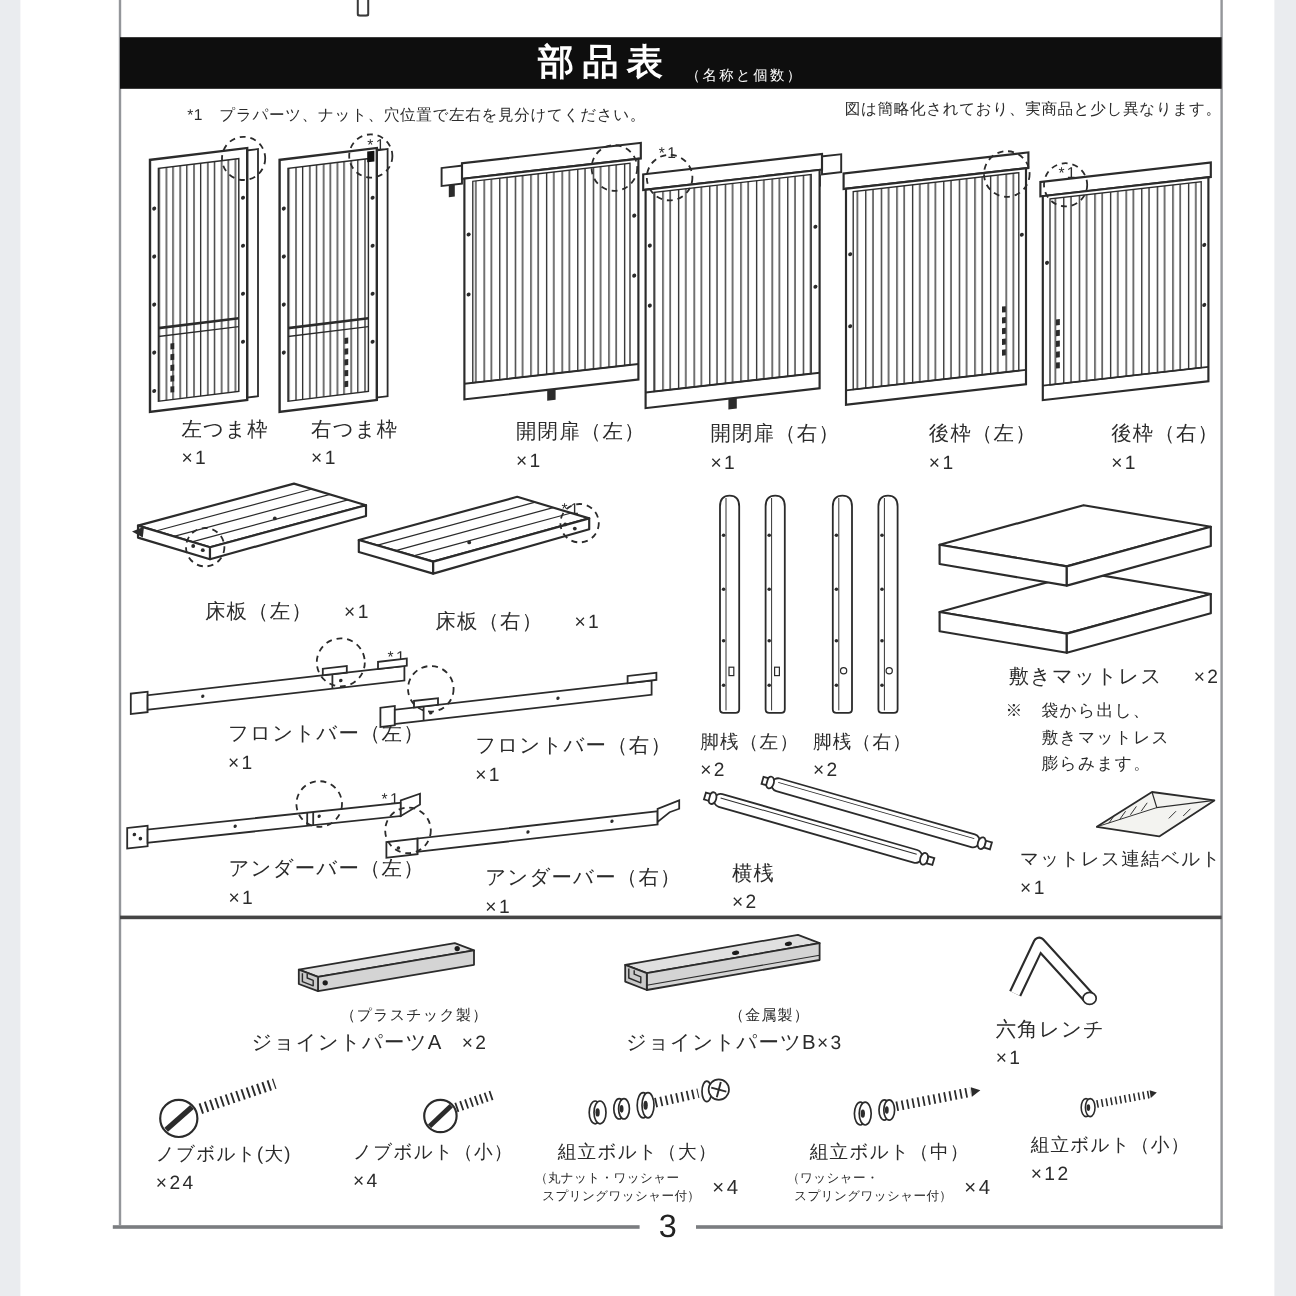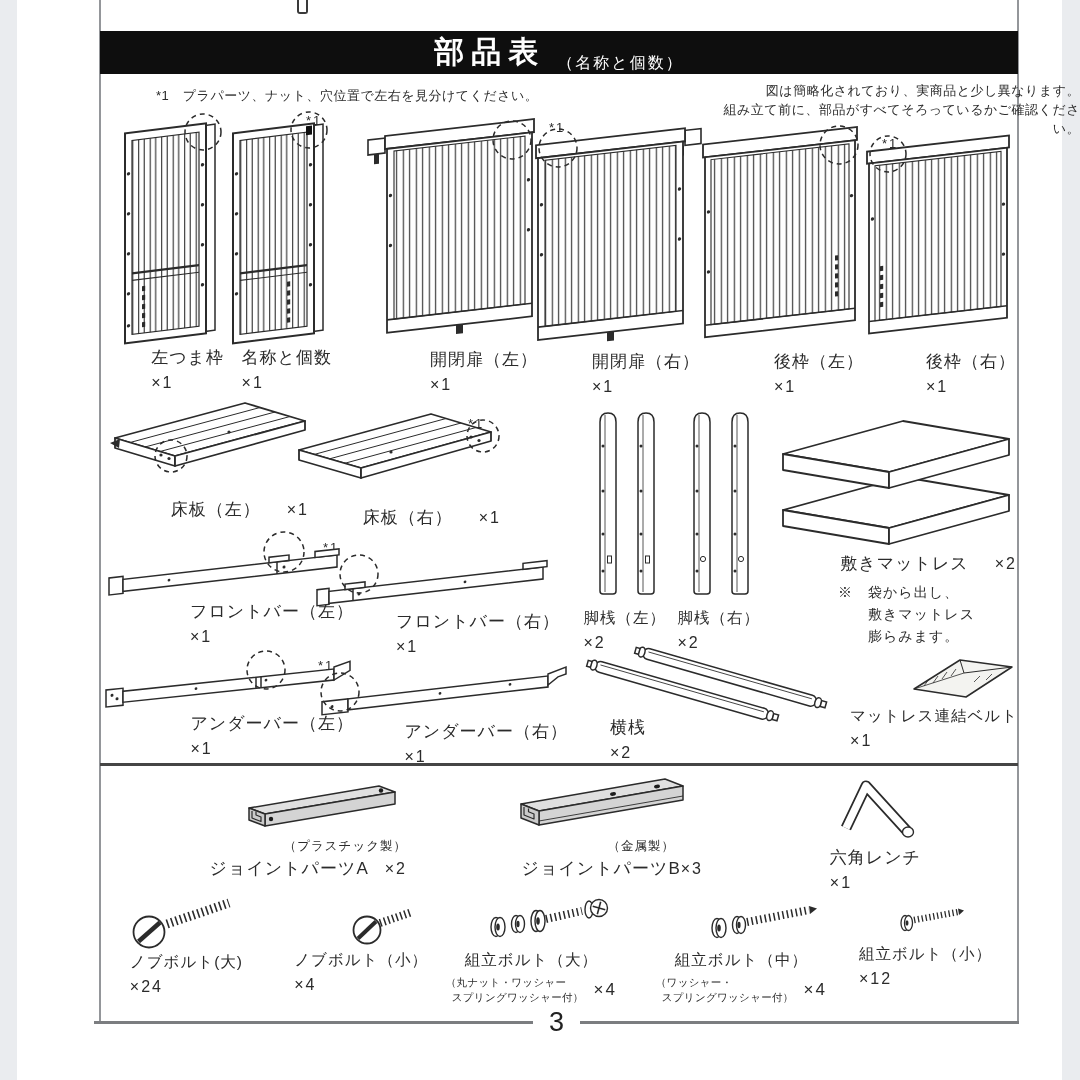--- a/index.html
+++ b/index.html
@@ -7,21 +7,21 @@
   body { font-family:"Liberation Sans", sans-serif; color:#2b2b2b; position:relative; overflow:hidden; }
   .screen { position:absolute; inset:0; background:#fff; }
   .edge { position:absolute; top:0; bottom:0; width:17px; background:#eaecef; }
   .edge.r { left:auto; right:0; width:18px; }
   .vborder { position:absolute; top:0; width:2px; height:1021px; background:#94969a; }
   .remnant { position:absolute; left:297px; top:0; width:11px; height:14px; background:#fff;
              border:2px solid #3a3a3a; border-top:none; border-radius:0 0 3px 3px; }
   .header-bar { position:absolute; left:100px; top:31px; width:918px; height:43px; background:#0e0e0e;
                 color:#fff; display:flex; align-items:center; justify-content:center; gap:12px; }
   .header-title { font-size:30px; letter-spacing:7px; font-weight:600; }
-  .header-sub { font-size:16px; letter-spacing:2px; margin-top:22px; }
+  .header-sub { font-size:12px; letter-spacing:2px; margin-top:22px; }
   .note { position:absolute; font-size:13px; letter-spacing:.5px; line-height:19px;margin-left:36px; }
   .ref { position:absolute; font-size:13px; letter-spacing:2px; }
   .part { position:absolute; display:flex; flex-direction:column; align-items:flex-end; }
   .pname { font-size:17px; letter-spacing:1px; margin-top:4px; white-space:nowrap; text-align:center; }
   .pqty  { font-size:16px; letter-spacing:2px; margin-top:5px; white-space:nowrap; }
   .cap-row { display:flex; gap:26px; align-items:baseline; margin-top:6px; }
   .cap-row .pname, .cap-row .pqty { margin-top:0; }
   .small .pname { font-size:15.5px; }
   .mnote { font-size:14px; line-height:22px; letter-spacing:1px; margin-top:6px; align-self:flex-start; padding-left:66px; }
   .mnote .ind { padding-left:30px; }
@@ -46,23 +46,22 @@
   <div class="vborder" style="left:99px"></div>
   <div class="vborder" style="left:1017px"></div>
   <div class="remnant"></div>
 
   <div class="header-bar">
     <span class="header-title">部品表</span>
     <span class="header-sub">（名称と個数）</span>
   </div>
 
   <div class="note" style="left:120px; top:86px;">*1　プラパーツ、ナット、穴位置で左右を見分けてください。</div>
-  <div class="note" style="left:668px; top:81px;text-align:right;">
+  <div class="note" style="left:668px; top:81px;">
     <div>図は簡略化されており、実商品と少し異なります。</div>
-    <div>組み立て前に、部品がすべてそろっているかご確認ください。</div>
   </div>
 
   <div class="ref" style="left:306px; top:113px;">*1</div>
   <div class="ref" style="left:549px; top:120px;">*1</div>
   <div class="ref" style="left:882px; top:136px;">*1</div>
   <div class="ref" style="left:468px; top:416px;">*1</div>
   <div class="ref" style="left:323px; top:540px;">*1</div>
   <div class="ref" style="left:318px; top:658px;">*1</div>
 
   <figure class="part" style="left:112px; top:112px; width:112px;">
@@ -131,21 +130,21 @@
             <circle cx="9.5" cy="168" r="1.7"></circle>
           <circle cx="83.5" cy="48" r="1.7"></circle>
             <circle cx="83.5" cy="88" r="1.7"></circle>
             <circle cx="83.5" cy="128" r="1.7"></circle>
             <circle cx="83.5" cy="168" r="1.7"></circle>
         </g>
       </g>
       <circle cx="82" cy="18" r="18" class="dash"></circle>
     </svg>
     <figcaption>
-      <div class="pname">名称と個数</div>
+      <div class="pname">右つま枠</div>
       <div class="pqty">×1</div>
     </figcaption>
   </figure>
 
   <figure class="part" style="left:360px; top:116px; width:178px;">
     <svg class="ill" width="172" height="228" viewBox="0 0 172 228">
       <defs>
           <pattern id="p3" width="13" height="10" patternUnits="userSpaceOnUse">
         <line x1="2.5" y1="0" x2="2.5" y2="10" stroke="#2b2b2b" stroke-width="1.1"></line>
         <line x1="9.5" y1="0" x2="9.5" y2="10" stroke="#2b2b2b" stroke-width="1.1"></line>

